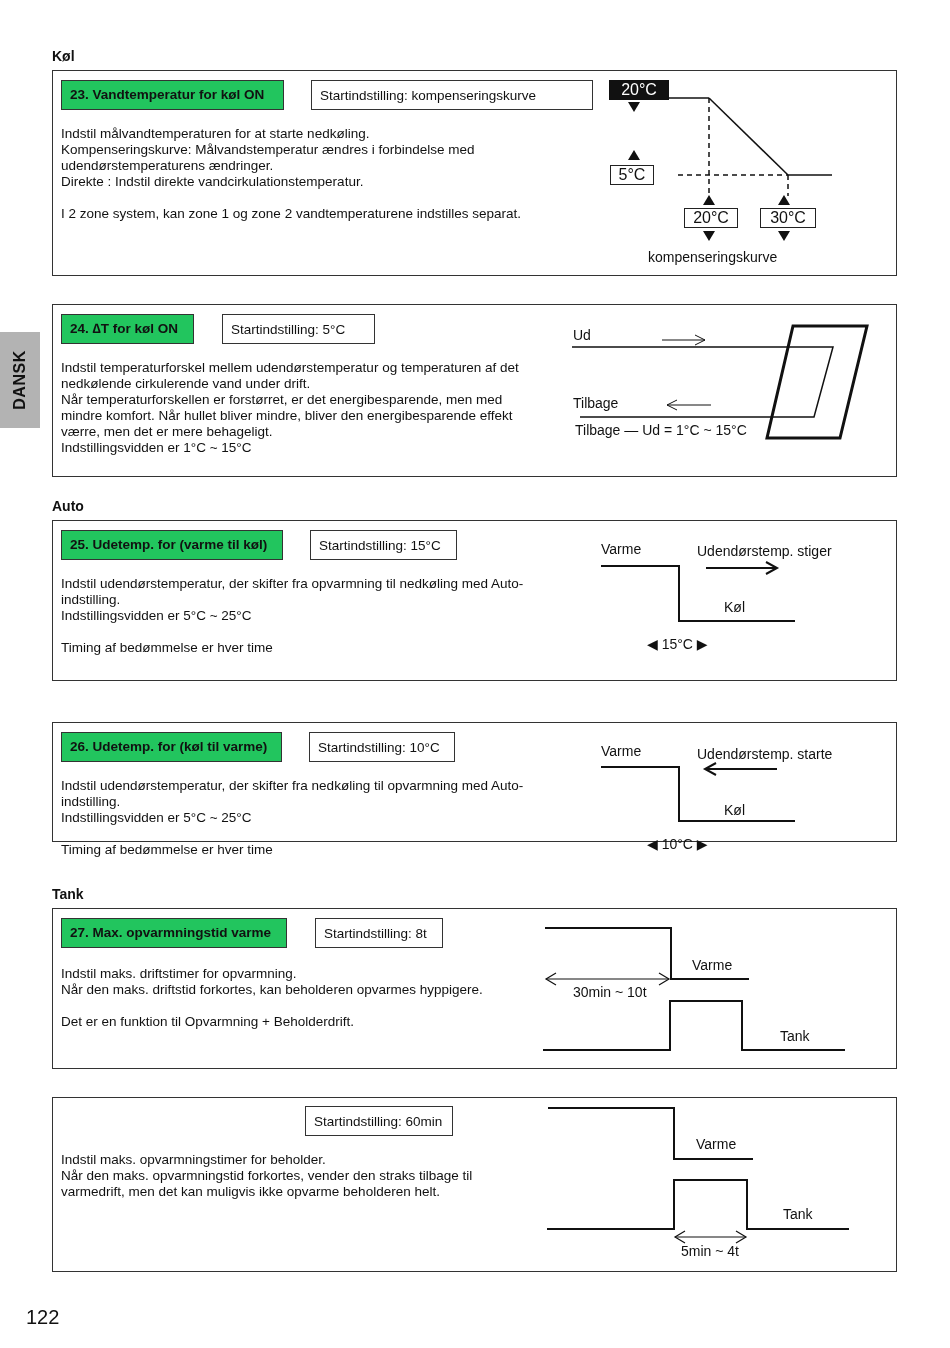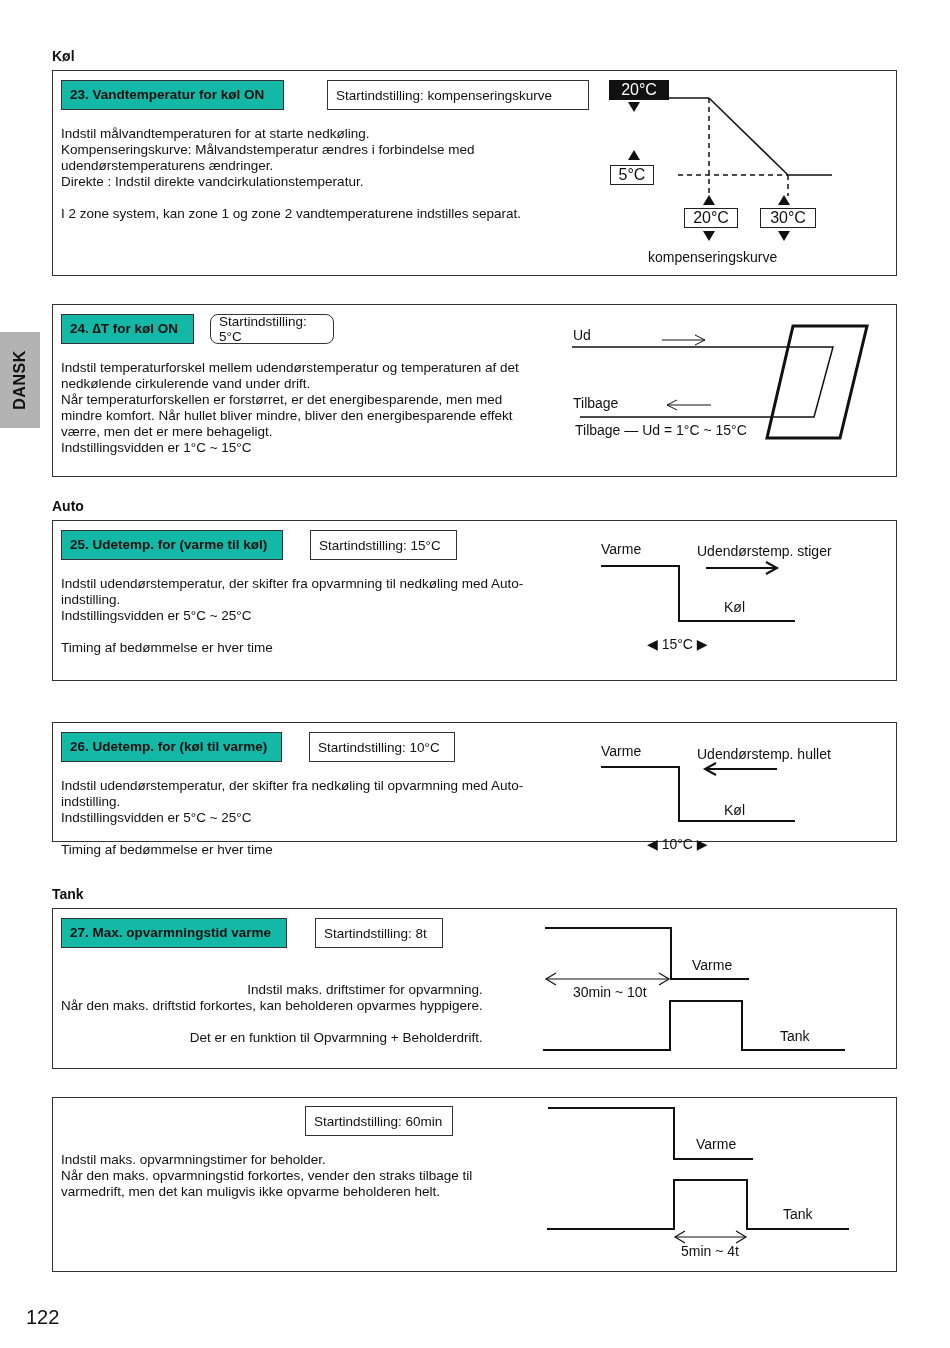--- a/index.html
+++ b/index.html
@@ -1,20 +1,20 @@
 <!DOCTYPE html>
 <html><head>
 <meta charset="utf-8">
 <style>
   html, body { margin:0; padding:0; background:#ffffff; }
   body { width:950px; height:1348px; position:relative; overflow:hidden;
          font-family:"Liberation Sans", sans-serif; color:#111; }
   .section-label { position:absolute; left:52px; font-size:14px; font-weight:bold; }
   .panel { position:absolute; left:52px; width:845px; border:1.5px solid #333; box-sizing:border-box; }
-  .title-box { position:absolute; border:1.5px solid #333; background:#14b8a6; font-size:13.5px; font-weight:bold;
+  .title-box { position:absolute; border:1.5px solid #333; background:#22c55e; font-size:13.5px; font-weight:bold;
                box-sizing:border-box; padding:0 8px; line-height:26px; height:30px; display:flex; align-items:center; }
   .default-box { position:absolute; border:1.5px solid #333; background:#fff; font-size:13.5px;
                  box-sizing:border-box; padding:0 8px; height:30px; display:flex; align-items:center; }
   .desc { position:absolute; left:8px; font-size:13.5px; line-height:16px; white-space:pre-line; }
   .diag-text { position:absolute; font-size:14px; white-space:nowrap; }
   svg.diag { position:absolute; overflow:visible; }
   .lang-tab { position:absolute; left:0; top:332px; width:40px; height:96px; background:#b3b3b3; }
   .lang-tab span { position:absolute; left:50%; top:50%; transform:translate(-50%,-50%) rotate(-90deg);
                    font-size:16px; font-weight:bold; letter-spacing:0.5px; }
   .page-num { position:absolute; left:26px; top:1306px; font-size:20px; }
@@ -30,21 +30,21 @@
 <body>
 
 <div class="lang-tab">
   <span>DANSK</span>
 </div>
 
 <div class="section-label" style="top:48px;">Køl</div>
 
 <div class="panel" style="top:70px; height:206px;">
   <div class="title-box" style="left:8px; top:9px; width:223px;">23. Vandtemperatur for køl ON</div>
-  <div class="default-box" style="left:258px; top:9px; width:262px;margin-left:16px;">Startindstilling: kompenseringskurve</div>
+  <div class="default-box" style="left:258px; top:9px; width:282px;">Startindstilling: kompenseringskurve</div>
   <div class="desc" style="top:55px;">Indstil målvandtemperaturen for at starte nedkøling.
 Kompenseringskurve: Målvandstemperatur ændres i forbindelse med
 udendørstemperaturens ændringer.
 Direkte : Indstil direkte vandcirkulationstemperatur.
 
 I 2 zone system, kan zone 1 og zone 2 vandtemperaturene indstilles separat.</div>
 
   <svg class="diag" style="left:0; top:0;" width="845" height="206">
     <line x1="614" y1="27" x2="656" y2="27" stroke="#111" stroke-width="1.5"></line>
     <line x1="656" y1="27" x2="735" y2="104" stroke="#111" stroke-width="1.5"></line>
@@ -61,21 +61,21 @@
   <div class="tempbox" style="left:631px; top:137px; width:54px;">20°C</div>
   <div class="tri down" style="left:650px; top:160px;"></div>
   <div class="tri up" style="left:725px; top:124px;"></div>
   <div class="tempbox" style="left:707px; top:137px; width:56px;">30°C</div>
   <div class="tri down" style="left:725px; top:160px;"></div>
   <div class="diag-text" style="left:595px; top:178px;">kompenseringskurve</div>
 </div>
 
 <div class="panel" style="top:304px; height:173px;">
   <div class="title-box" style="left:8px; top:9px; width:133px;">24. ∆T for køl ON</div>
-  <div class="default-box" style="left:157px; top:9px; width:124px;border-radius:8px;">Startindstilling: 5°C</div>
+  <div class="default-box" style="left:169px; top:9px; width:153px;">Startindstilling: 5°C</div>
   <div class="desc" style="top:55px;">Indstil temperaturforskel mellem udendørstemperatur og temperaturen af det
 nedkølende cirkulerende vand under drift.
 Når temperaturforskellen er forstørret, er det energibesparende, men med
 mindre komfort. Når hullet bliver mindre, bliver den energibesparende effekt
 værre, men det er mere behageligt.
 Indstillingsvidden er 1°C ~ 15°C</div>
 
   <svg class="diag" style="left:0; top:0;" width="845" height="173">
 
     <polygon points="740,21 814,21 787,133 714,133" fill="none" stroke="#111" stroke-width="3"></polygon>
@@ -126,35 +126,35 @@
 Indstillingsvidden er 5°C ~ 25°C
 
 Timing af bedømmelse er hver time</div>
 
   <svg class="diag" style="left:0; top:0;" width="845" height="160">
     <polyline points="548,44 626,44 626,98 742,98" fill="none" stroke="#111" stroke-width="2"></polyline>
     <line x1="652" y1="46" x2="724" y2="46" stroke="#111" stroke-width="2"></line>
     <polyline points="663,40 652,46 663,52" fill="none" stroke="#111" stroke-width="2"></polyline>
   </svg>
   <div class="diag-text" style="left:548px; top:20px;">Varme</div>
-  <div class="diag-text" style="left:644px; top:23px;">Udendørstemp. hullet</div>
+  <div class="diag-text" style="left:644px; top:23px;">Udendørstemp. starte</div>
   <div class="diag-text" style="left:671px; top:79px;">Køl</div>
   <div class="big-temp" style="left:594px; top:113px;">
     <span>◀</span>
     <span>10°C</span>
     <span>▶</span>
   </div>
 </div>
 
 <div class="section-label" style="top:886px;">Tank</div>
 
 <div class="panel" style="top:908px; height:161px;">
   <div class="title-box" style="left:8px; top:9px; width:226px;">27. Max. opvarmningstid varme</div>
   <div class="default-box" style="left:262px; top:9px; width:128px;">Startindstilling: 8t</div>
-  <div class="desc" style="top:73px;text-align:right;">Indstil maks. driftstimer for opvarmning.
+  <div class="desc" style="top:57px;">Indstil maks. driftstimer for opvarmning.
 Når den maks. driftstid forkortes, kan beholderen opvarmes hyppigere.
 
 Det er en funktion til Opvarmning + Beholderdrift.</div>
 
   <svg class="diag" style="left:0; top:0;" width="845" height="161">
     <polyline points="492,19 618,19 618,70 696,70" fill="none" stroke="#111" stroke-width="2"></polyline>
     <polyline points="490,141 617,141 617,92 689,92 689,141 792,141" fill="none" stroke="#111" stroke-width="2"></polyline>
     <line x1="493" y1="70" x2="616" y2="70" stroke="#111" stroke-width="1.2"></line>
     <polyline points="503,64 493,70 503,76" fill="none" stroke="#111" stroke-width="1.2"></polyline>
     <polyline points="606,64 616,70 606,76" fill="none" stroke="#111" stroke-width="1.2"></polyline>

